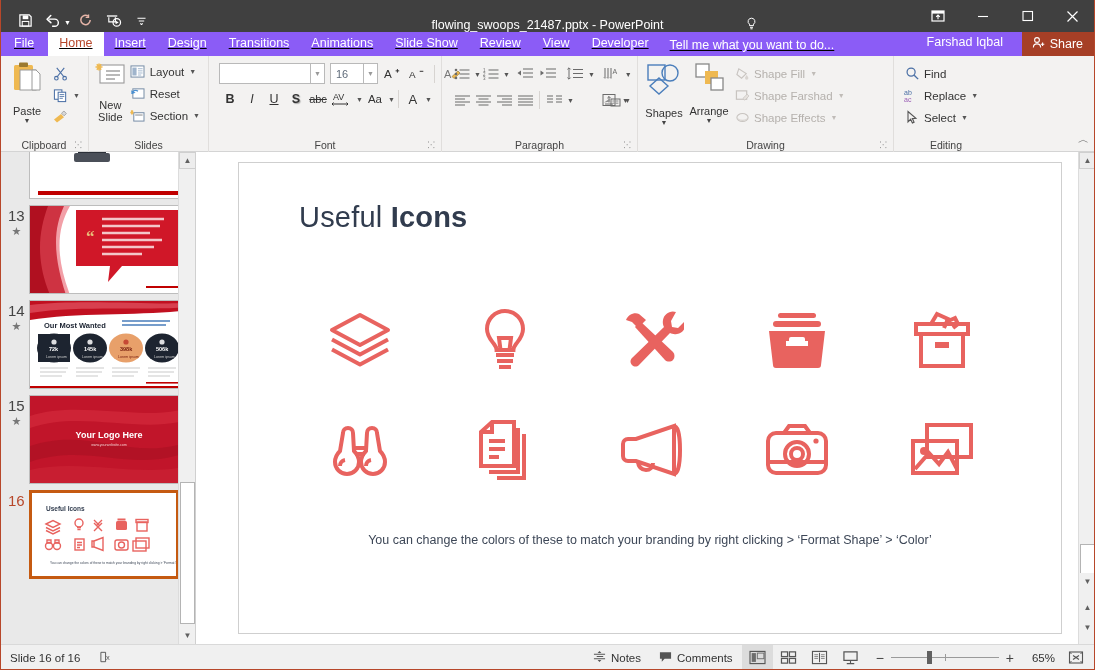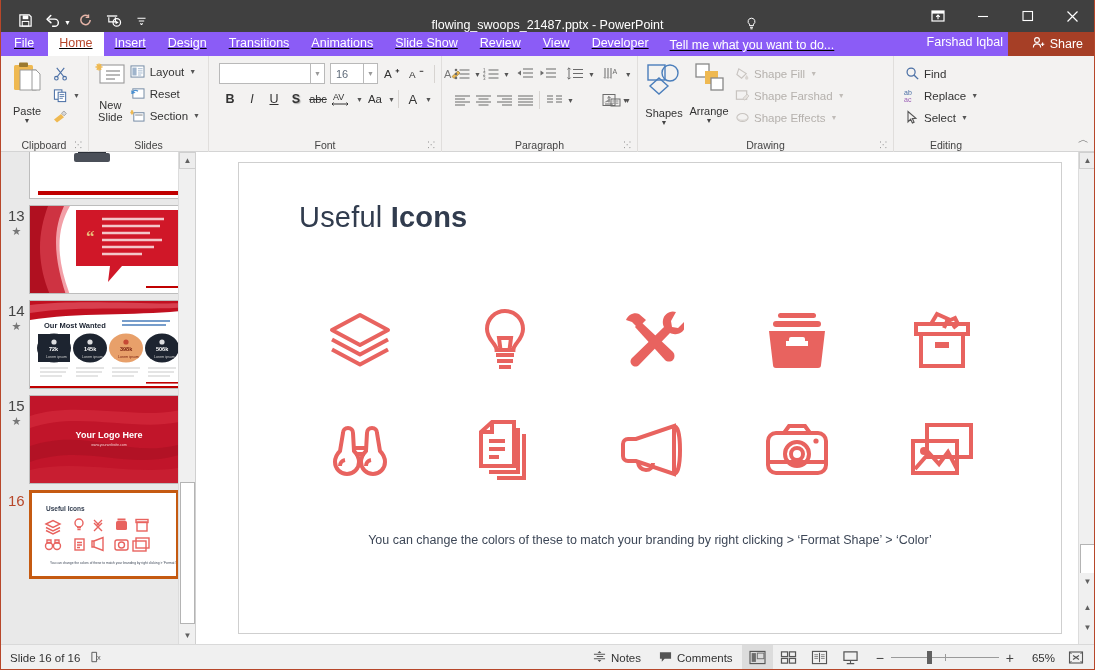--- a/index.html
+++ b/index.html
@@ -47,21 +47,21 @@
   .tellme {
     display: flex; align-items: center; gap: 5px; color: #fff; padding: 3px 8px 4px 10px; flex-direction: column;
   }
   .tellme .bulb { font-size: 12px; }
   .right-user {
     position: absolute; right: 92px; top: 3px; color: #fff; font-size: 12.5px;
   }
   .share-btn {
     position: absolute; right: 0; top: 0; height: 24px;
     display: flex; align-items: center; gap: 4px;
-    padding: 0 12px 0 24px; color: #fff; font-size: 12.5px; background: #A63F26;
+    padding: 0 12px 0 10px; color: #fff; font-size: 12.5px; background: #A63F26;
   }
 
   
   .ribbon {
     height: 96px; background: #F3F2F1; border-bottom: 1px solid #d4d4d4;
     display: flex; position: relative;
   }
   .rgroup { position: relative; height: 96px; padding: 3px 4px 0 4px; display: flex; flex-direction: column; }
   .rgroup + .rgroup { border-left: 1px solid #e0dedc; }
   .rgroup-body { flex: 1; display: flex; align-items: flex-start; }
@@ -188,21 +188,21 @@
   .rsb-thumb {
     position: absolute; left: 1px; width: 15px; background: #fff; border: 1px solid #b4b4b4;
   }
 
   
   .statusbar {
     position: absolute; left: 0; right: 0; bottom: 0; height: 26px;
     background: #F0F0F0; border-top: 1px solid #d9d9d9;
     display: flex; align-items: center; font-size: 11.5px; color: #333;
   }
-  .sb-left { display: flex; align-items: center; gap: 10px; padding-left: 10px; }
+  .sb-left { display: flex; align-items: center; gap: 19px; padding-left: 10px; }
   .sb-right { margin-left: auto; display: flex; align-items: center; padding-right: 6px; }
   .sb-item { display: flex; align-items: center; gap: 5px; padding: 8px 9px; height: 25px; }
   .viewbtn {
     width: 31px; height: 25px; display: flex; align-items: center; justify-content: center;
     color: #555;
   }
   .viewbtn.active { background: #DCDCDC; }
   .zoomwrap { display: flex; align-items: center; gap: 7px; padding: 0 8px 0 10px; }
   .zoomtrack { width: 108px; height: 1px; background: #9a9a9a; position: relative; }
   .zoomtick { position: absolute; top: -3px; width: 1px; height: 7px; background: #9a9a9a; }

